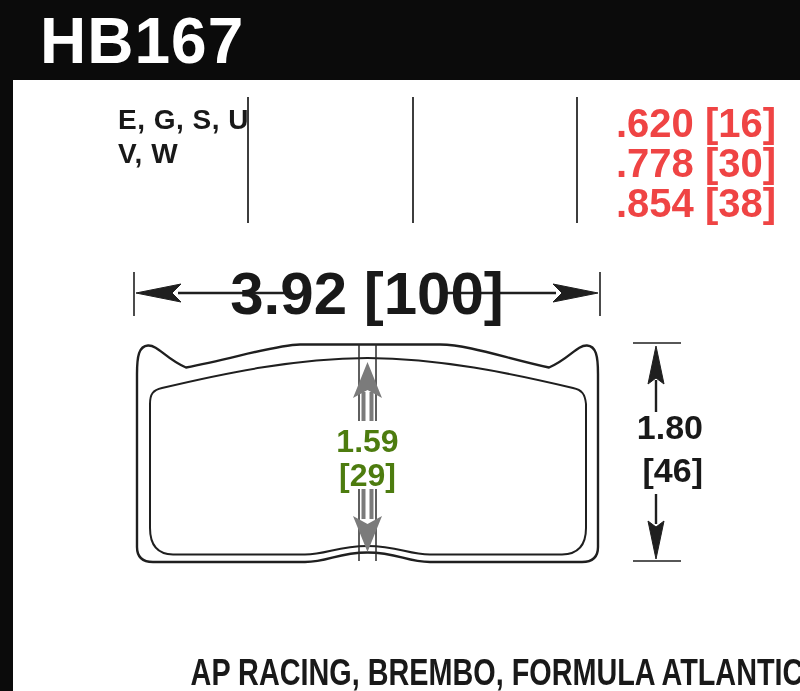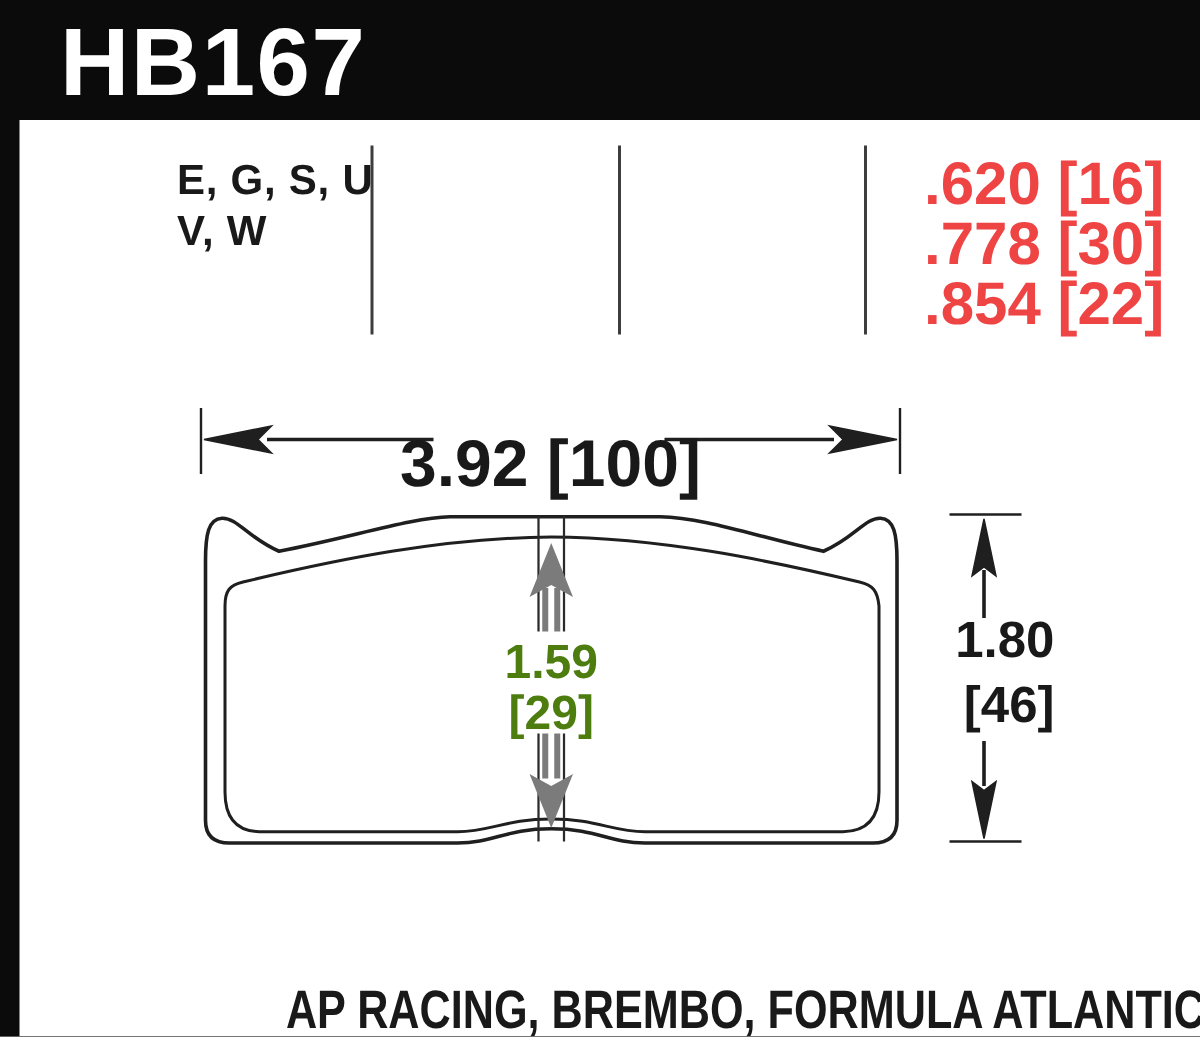--- a/index.html
+++ b/index.html
@@ -26,22 +26,22 @@
   .divider{
     width:2px;top:97px;height:126px;background:#3d3d3d;
   }
   #thickness-list{
     left:580px;top:103px;
     font-size:40px;font-weight:bold;line-height:40px;color:#ef4444;
     white-space:nowrap;
     margin-left:36px;
   }
   #width-dim-label{
-    left:134px;top:288px;width:466px;text-align:center;
-    font-size:44px;font-weight:bold;line-height:44px;color:#191919;
+    left:134px;top:272px;width:466px;text-align:center;
+    font-size:60px;font-weight:bold;line-height:44px;color:#191919;
     white-space:nowrap;
   }
   #center-dim-label{
     left:300px;top:424px;width:135px;text-align:center;
     font-size:32px;font-weight:bold;line-height:34px;color:#4d7c0f;
     white-space:nowrap;
   }
   #height-dim-label{
     left:609px;top:406px;width:94px;text-align:right;
     font-size:34px;font-weight:bold;line-height:43px;color:#191919;
@@ -143,21 +143,21 @@
     <div>V, W</div>
   </div>
 
   <div class="abs divider" style="left:247px;"></div>
   <div class="abs divider" style="left:412px;"></div>
   <div class="abs divider" style="left:576px;"></div>
 
   <div class="abs" id="thickness-list">
     <div>.620 [16]</div>
     <div>.778 [30]</div>
-    <div>.854 [22]</div>
+    <div>.854 [38]</div>
   </div>
 
   <div class="abs" id="width-dim-label">3.92 [100]</div>
 
   <div class="abs" id="center-dim-label">
     <div>1.59</div>
     <div>[29]</div>
   </div>
 
   <div class="abs" id="height-dim-label">

